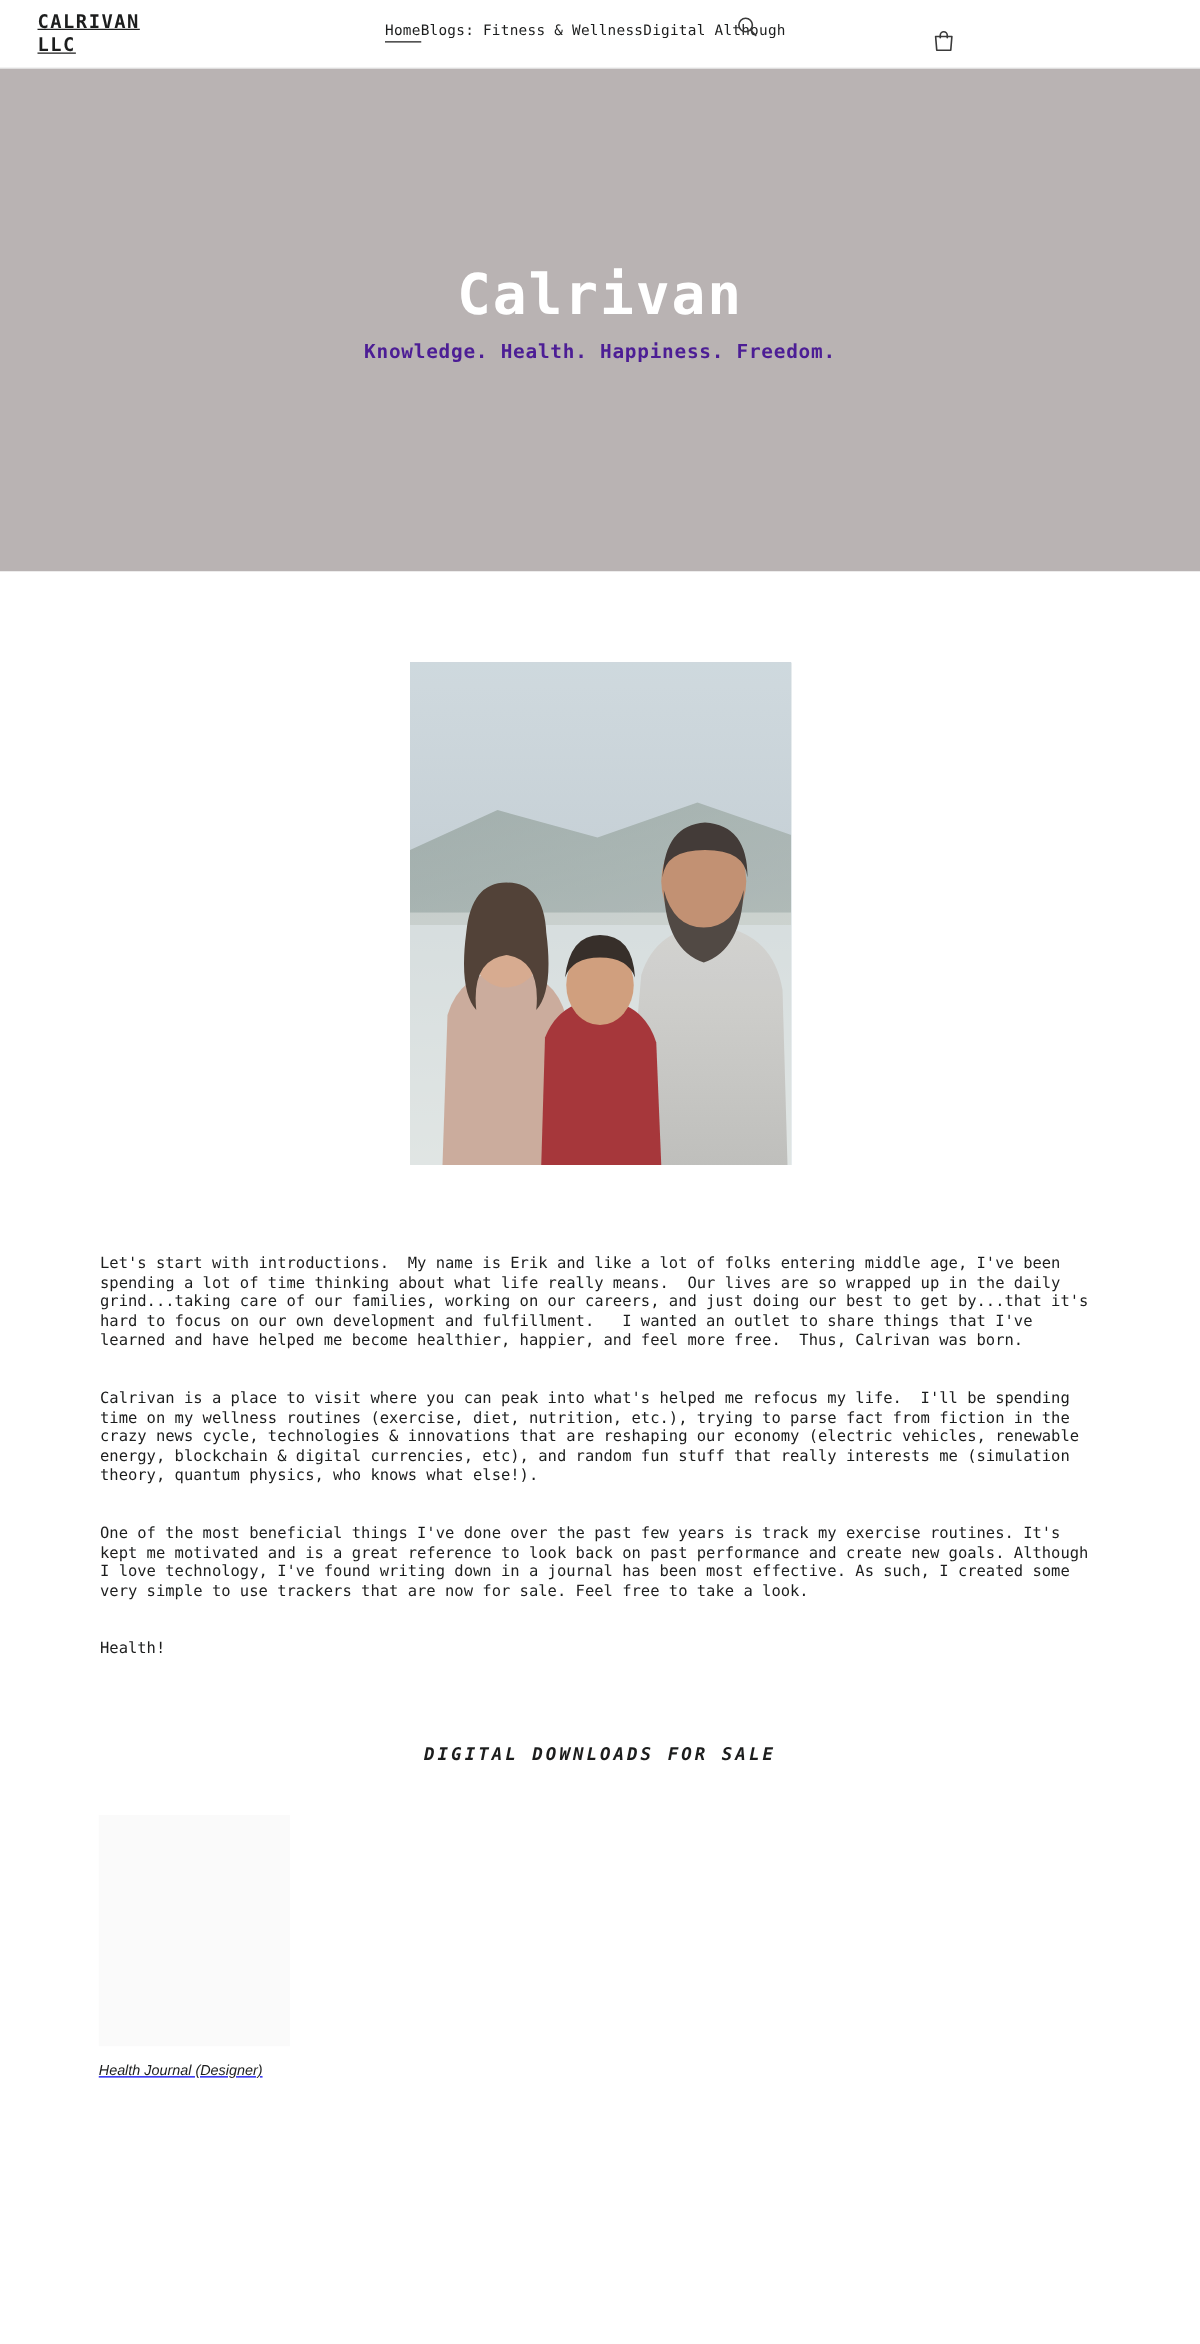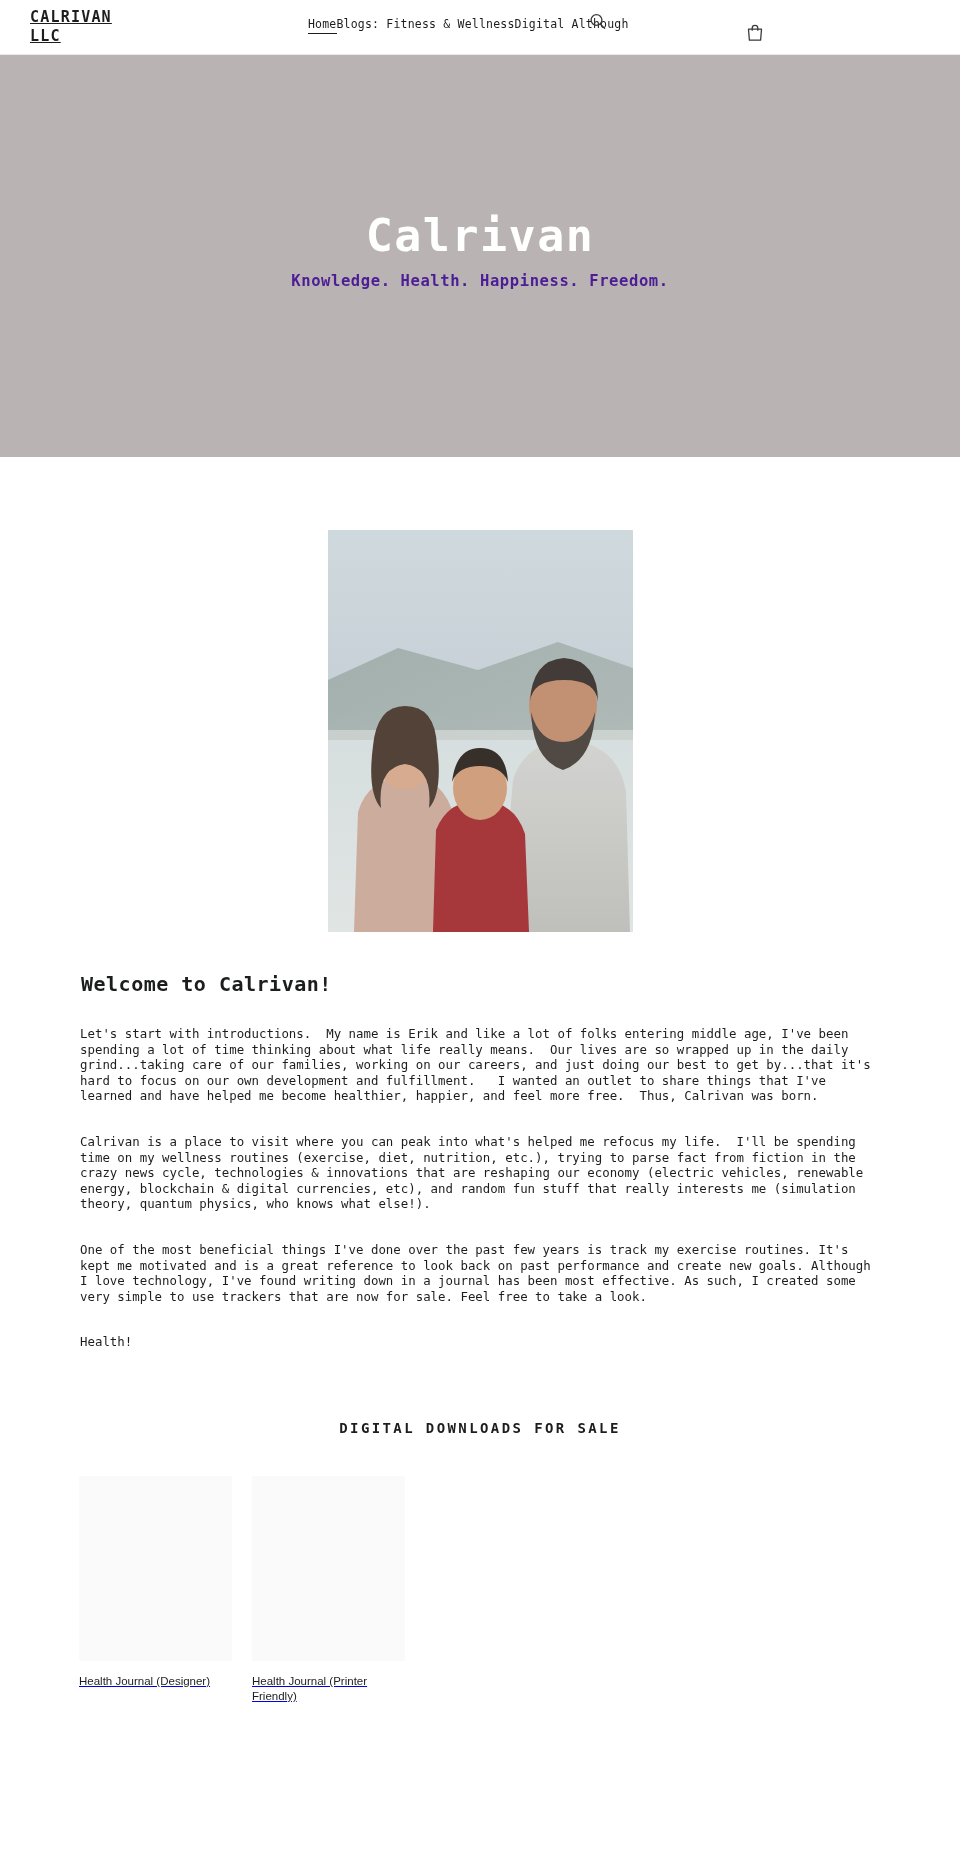--- a/index.html
+++ b/index.html
@@ -153,20 +153,21 @@
     color: #1c1d1d;
     margin-top: 30px;
     letter-spacing: 0px;
     white-space: pre-wrap;
   }
 
   
   .products-section {
     width: 960px;
     padding-top: 70px;
+    font-style: italic;
   }
   .section-heading {
     text-align: center;
     font-family: "DejaVu Sans Mono", "Liberation Mono", monospace;
     font-size: 14px;
     font-weight: 700;
     letter-spacing: 2.4px;
     color: #1c1d1d;
   }
   .product-grid {
@@ -263,35 +264,30 @@
 
         <path d="M108 300 q12 -30 45 -30 q34 2 44 34 l4 98 l-96 0 Z" fill="#a32f33"></path>
         <ellipse cx="152" cy="258" rx="27" ry="32" fill="#cf9c79"></ellipse>
         <path d="M124 252 q4 -34 28 -34 q26 0 28 34 q-6 -16 -28 -16 q-22 0 -28 16 Z" fill="#2f2722"></path>
         <rect x="0" y="0" width="305" height="402" fill="#ffffff" opacity="0.04"></rect>
       </svg>
     </div>
   </div>
 
   <article class="article">
-    <h2 class="article-title">Welcome to Calrivan!</h2>
     <p>Let's start with introductions.  My name is Erik and like a lot of folks entering middle age, I've been spending a lot of time thinking about what life really means.  Our lives are so wrapped up in the daily grind...taking care of our families, working on our careers, and just doing our best to get by...that it's hard to focus on our own development and fulfillment.   I wanted an outlet to share things that I've learned and have helped me become healthier, happier, and feel more free.  Thus, Calrivan was born.</p>
     <p>Calrivan is a place to visit where you can peak into what's helped me refocus my life.  I'll be spending time on my wellness routines (exercise, diet, nutrition, etc.), trying to parse fact from fiction in the crazy news cycle, technologies &amp; innovations that are reshaping our economy (electric vehicles, renewable energy, blockchain &amp; digital currencies, etc), and random fun stuff that really interests me (simulation theory, quantum physics, who knows what else!).</p>
     <p>One of the most beneficial things I've done over the past few years is track my exercise routines. It's kept me motivated and is a great reference to look back on past performance and create new goals. Although I love technology, I've found writing down in a journal has been most effective. As such, I created some very simple to use trackers that are now for sale. Feel free to take a look.</p>
     <p>Health!</p>
   </article>
 
   <section class="products-section">
     <h3 class="section-heading">DIGITAL DOWNLOADS FOR SALE</h3>
     <div class="product-grid">
       <a class="product-card" href="#">
         <div class="product-thumb"></div>
         <div class="product-title">Health Journal (Designer)</div>
       </a>
-      <a class="product-card" href="#">
-        <div class="product-thumb"></div>
-        <div class="product-title">Health Journal (Printer Friendly)</div>
-      </a>
     </div>
     <div class="spacer-bottom"></div>
   </section>
 
 </div>
 
 </body></html>

